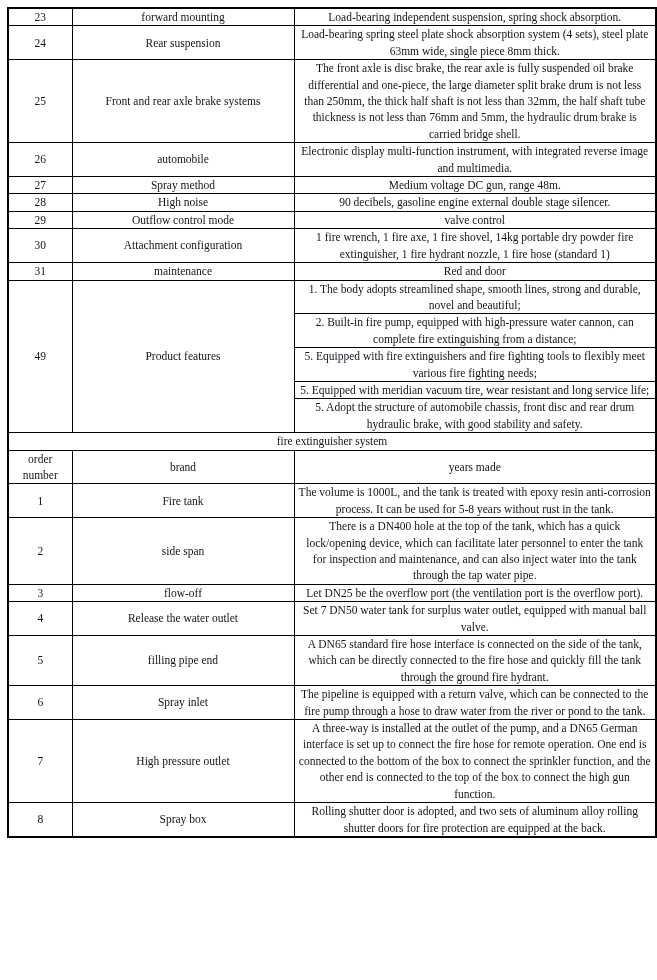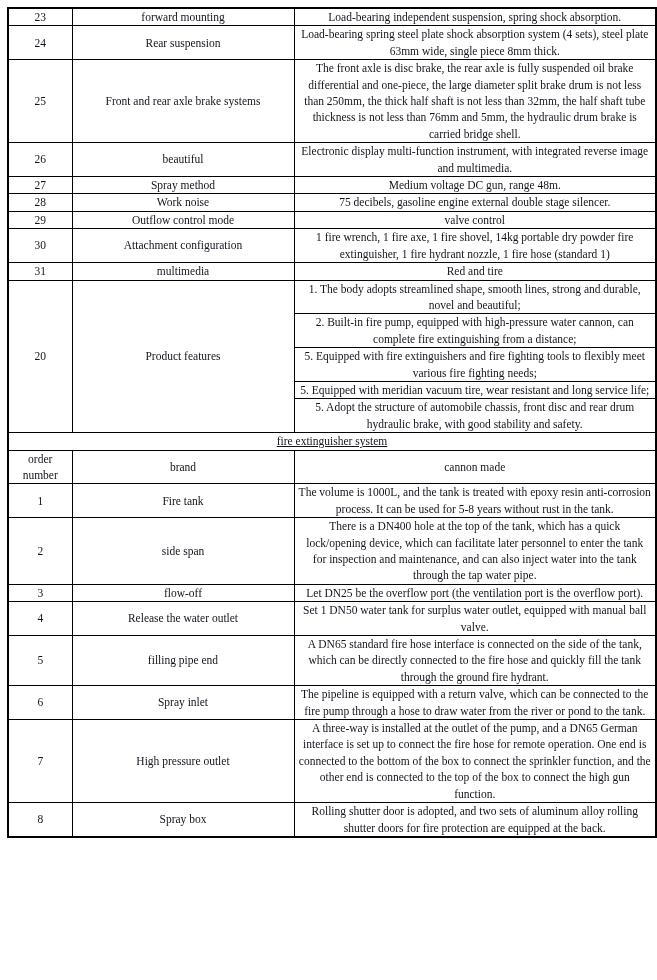--- a/index.html
+++ b/index.html
@@ -34,21 +34,20 @@
     vertical-align: middle;
     padding: 0 4px;
     word-wrap: break-word;
   }
   col.c-num  { width: 64px; }
   col.c-name { width: 222px; }
   col.c-desc { width: 362px; }
   td.section-header-cell {
     border-top: 2px solid #000;
     border-bottom: 1px solid #000;
-    text-decoration: underline;
   }
 </style>
 </head>
 <body>
 
 <div class="page">
   <table class="spec-table">
     <colgroup>
       <col class="c-num">
       <col class="c-name">
@@ -65,50 +64,50 @@
           <td>Rear suspension</td>
           <td>Load-bearing spring steel plate shock absorption system (4 sets), steel plate 63mm wide, single piece 8mm thick.</td>
         </tr>
         <tr>
           <td>25</td>
           <td>Front and rear axle brake systems</td>
           <td>The front axle is disc brake, the rear axle is fully suspended oil brake differential and one-piece, the large diameter split brake drum is not less than 250mm, the thick half shaft is not less than 32mm, the half shaft tube thickness is not less than 76mm and 5mm, the hydraulic drum brake is carried bridge shell.</td>
         </tr>
         <tr>
           <td>26</td>
-          <td>beautiful</td>
+          <td>automobile</td>
           <td>Electronic display multi-function instrument, with integrated reverse image and multimedia.</td>
         </tr>
         <tr>
           <td>27</td>
           <td>Spray method</td>
           <td>Medium voltage DC gun, range 48m.</td>
         </tr>
         <tr>
           <td>28</td>
-          <td>Work noise</td>
-          <td>75 decibels, gasoline engine external double stage silencer.</td>
+          <td>High noise</td>
+          <td>90 decibels, gasoline engine external double stage silencer.</td>
         </tr>
         <tr>
           <td>29</td>
           <td>Outflow control mode</td>
           <td>valve control</td>
         </tr>
         <tr>
           <td>30</td>
           <td>Attachment configuration</td>
           <td>1 fire wrench, 1 fire axe, 1 fire shovel, 14kg portable dry powder fire extinguisher, 1 fire hydrant nozzle, 1 fire hose (standard 1)</td>
         </tr>
         <tr>
           <td>31</td>
-          <td>multimedia</td>
-          <td>Red and tire</td>
+          <td>maintenance</td>
+          <td>Red and door</td>
         </tr>
         <tr>
-          <td rowspan="5">20</td>
+          <td rowspan="5">49</td>
           <td rowspan="5">Product features</td>
           <td>1. The body adopts streamlined shape, smooth lines, strong and durable, novel and beautiful;</td>
         </tr>
         <tr>
           <td>2. Built-in fire pump, equipped with high-pressure water cannon, can complete fire extinguishing from a distance;</td>
         </tr>
         <tr>
           <td>5. Equipped with fire extinguishers and fire fighting tools to flexibly meet various fire fighting needs;</td>
         </tr>
         <tr>
@@ -116,41 +115,41 @@
         </tr>
         <tr>
           <td>5. Adopt the structure of automobile chassis, front disc and rear drum hydraulic brake, with good stability and safety.</td>
         </tr>
         <tr>
           <td colspan="3" class="section-header-cell">fire extinguisher system</td>
         </tr>
         <tr>
           <td>order number</td>
           <td>brand</td>
-          <td>cannon made</td>
+          <td>years made</td>
         </tr>
         <tr>
           <td>1</td>
           <td>Fire tank</td>
           <td>The volume is 1000L, and the tank is treated with epoxy resin anti-corrosion process. It can be used for 5-8 years without rust in the tank.</td>
         </tr>
         <tr>
           <td>2</td>
           <td>side span</td>
           <td>There is a DN400 hole at the top of the tank, which has a quick lock/opening device, which can facilitate later personnel to enter the tank for inspection and maintenance, and can also inject water into the tank through the tap water pipe.</td>
         </tr>
         <tr>
           <td>3</td>
           <td>flow-off</td>
           <td>Let DN25 be the overflow port (the ventilation port is the overflow port).</td>
         </tr>
         <tr>
           <td>4</td>
           <td>Release the water outlet</td>
-          <td>Set 1 DN50 water tank for surplus water outlet, equipped with manual ball valve.</td>
+          <td>Set 7 DN50 water tank for surplus water outlet, equipped with manual ball valve.</td>
         </tr>
         <tr>
           <td>5</td>
           <td>filling pipe end</td>
           <td>A DN65 standard fire hose interface is connected on the side of the tank, which can be directly connected to the fire hose and quickly fill the tank through the ground fire hydrant.</td>
         </tr>
         <tr>
           <td>6</td>
           <td>Spray inlet</td>
           <td>The pipeline is equipped with a return valve, which can be connected to the fire pump through a hose to draw water from the river or pond to the tank.</td>

